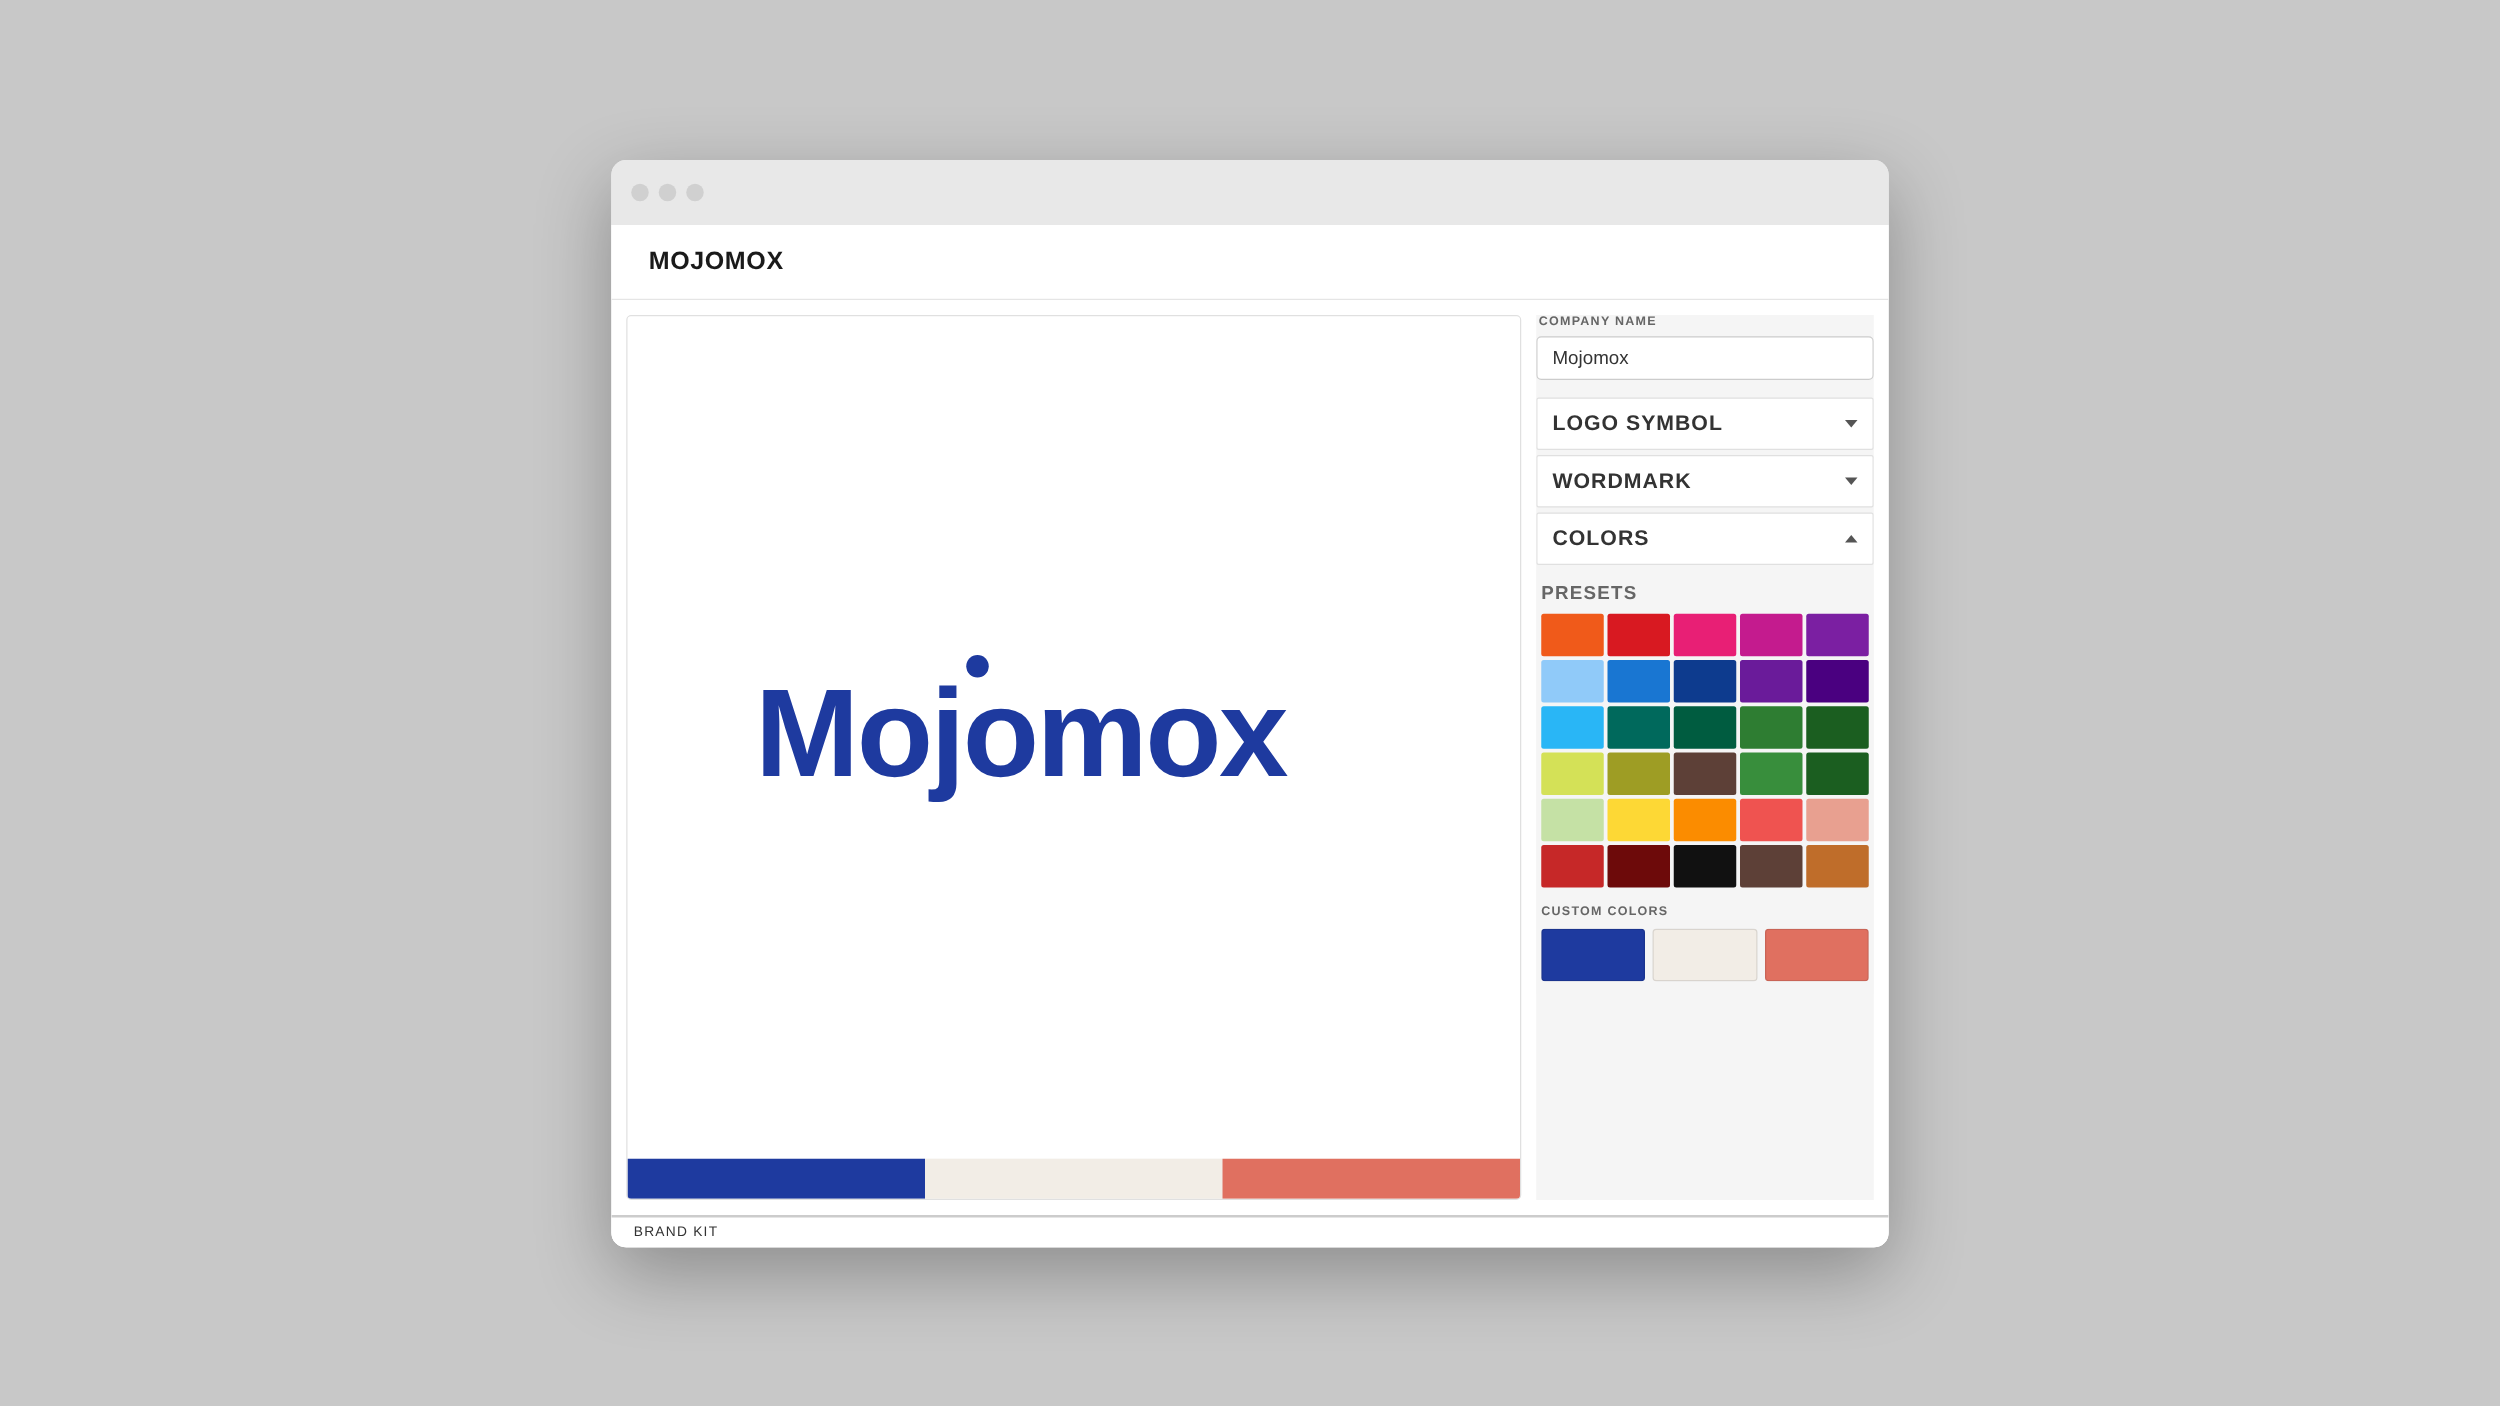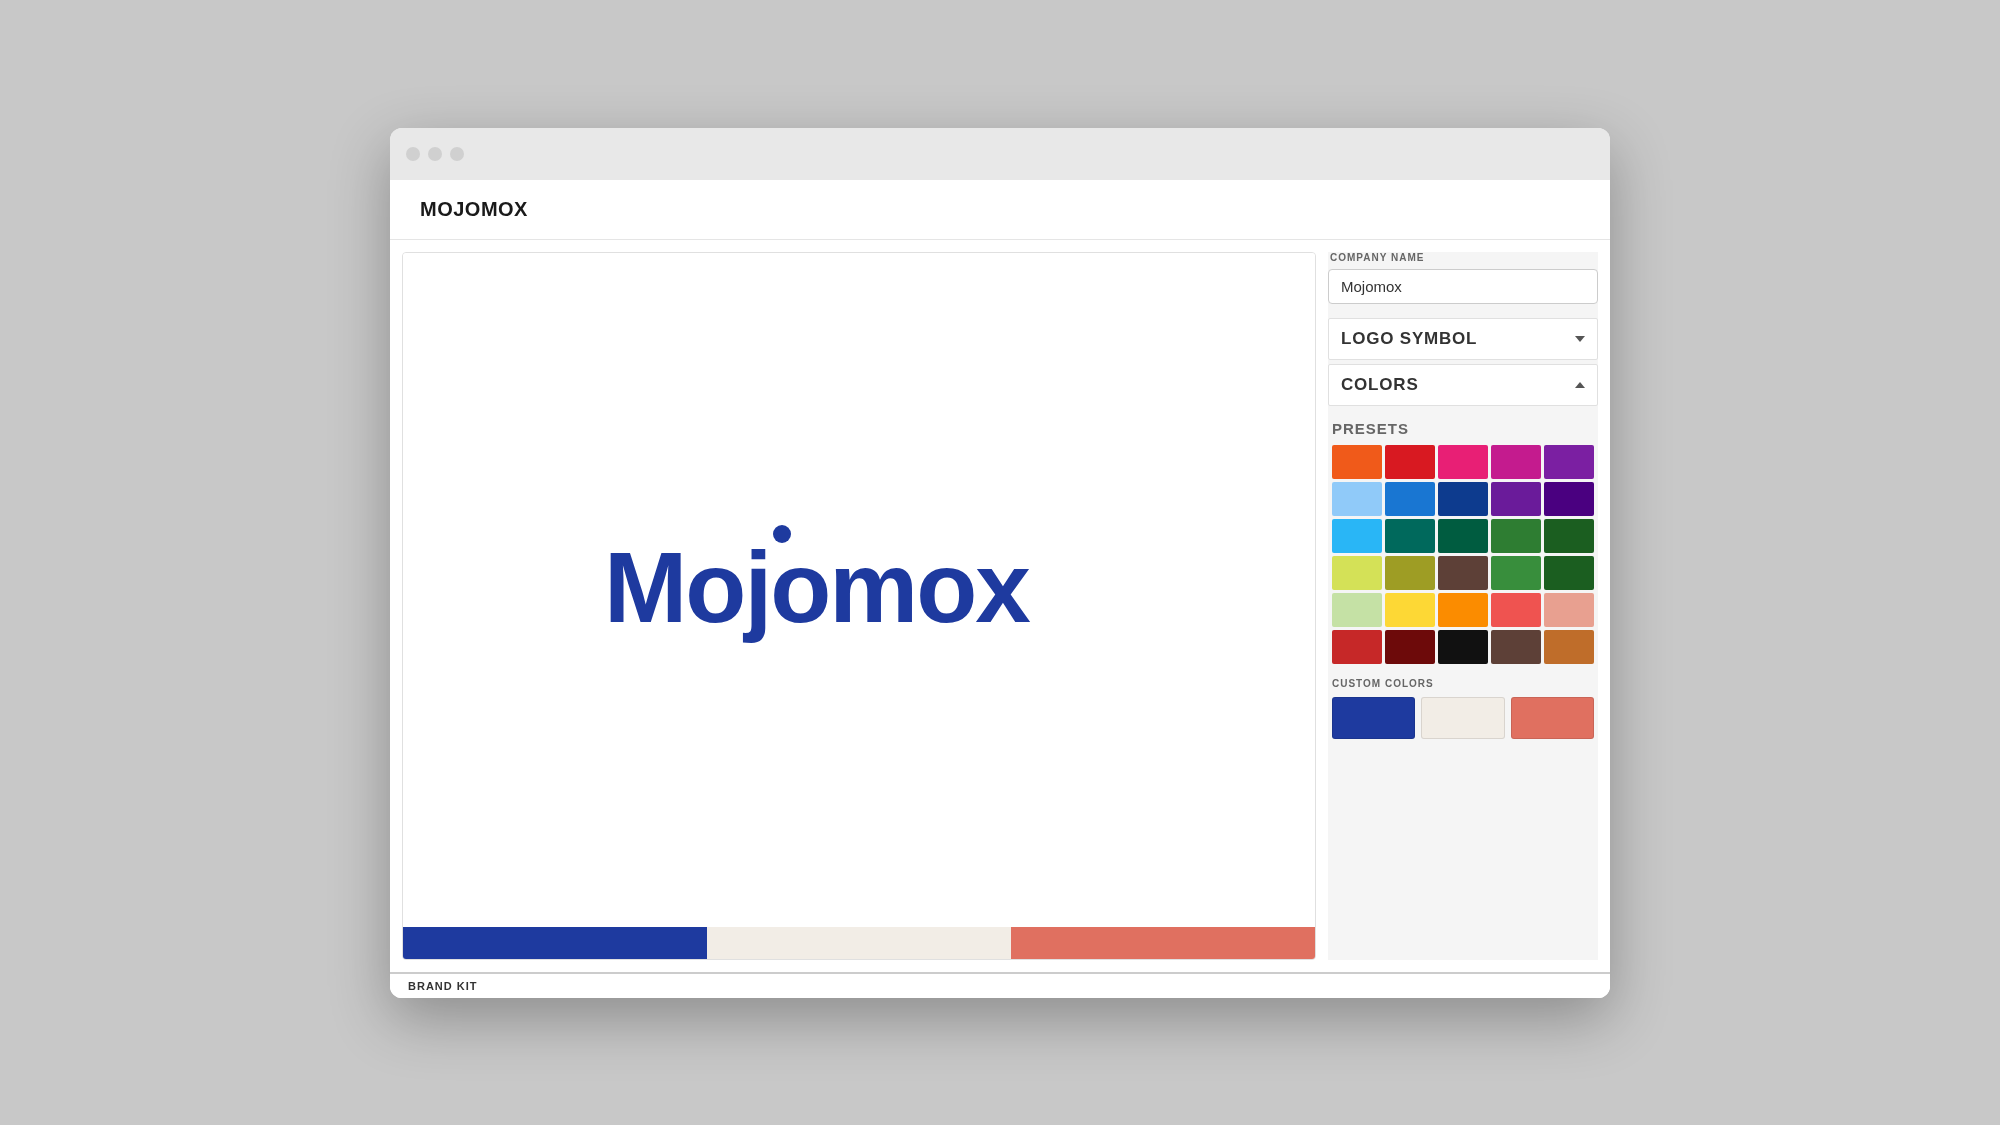--- a/index.html
+++ b/index.html
@@ -19,21 +19,21 @@
     .desktop {
       background: #c8c8c8;
       width: 2000px;
       height: 1125px;
       display: flex;
       align-items: center;
       justify-content: center;
     }
 
     .browser-window {
-      width: 1220px;
+      width: 1022px;
       height: 870px;
       background: #f0f0f0;
       border-radius: 12px;
       box-shadow: 0 20px 60px rgba(0,0,0,0.3);
       overflow: hidden;
       display: flex;
       flex-direction: column;
     }
 
     .browser-chrome {
@@ -145,21 +145,21 @@
     .color-bar-segment {
       height: 100%;
     }
 
     
     .brand-kit-label {
       background: #ffffff;
       padding: 8px 12px;
       border-top: 1px solid #ddd;
       font-size: 11px;
-      font-weight: 700;
+      font-weight: 400;
       color: #333;
       letter-spacing: 1px;
     }
 
     
     .sidebar {
       width: 270px;
       background: #f5f5f5;
       margin: 12px;
       margin-left: 6px;
@@ -317,20 +317,24 @@
           <div class="sidebar-section">
             <div class="field-label">COMPANY NAME</div>
             <input class="text-input" type="text" value="Mojomox" placeholder="Enter company name" style="">
           </div>
 
           <div class="accordion-header">
             <span class="accordion-label">LOGO SYMBOL</span>
             <div class="chevron chevron-down"></div>
           </div>
 
+          <div class="accordion-header">
+            <span class="accordion-label">WORDMARK</span>
+            <div class="chevron chevron-down"></div>
+          </div>
 
           <div class="accordion-header">
             <span class="accordion-label">COLORS</span>
             <div class="chevron chevron-up"></div>
           </div>
 
           <div class="colors-section">
             <div class="presets-label">PRESETS</div>
 
             <div class="color-grid">

